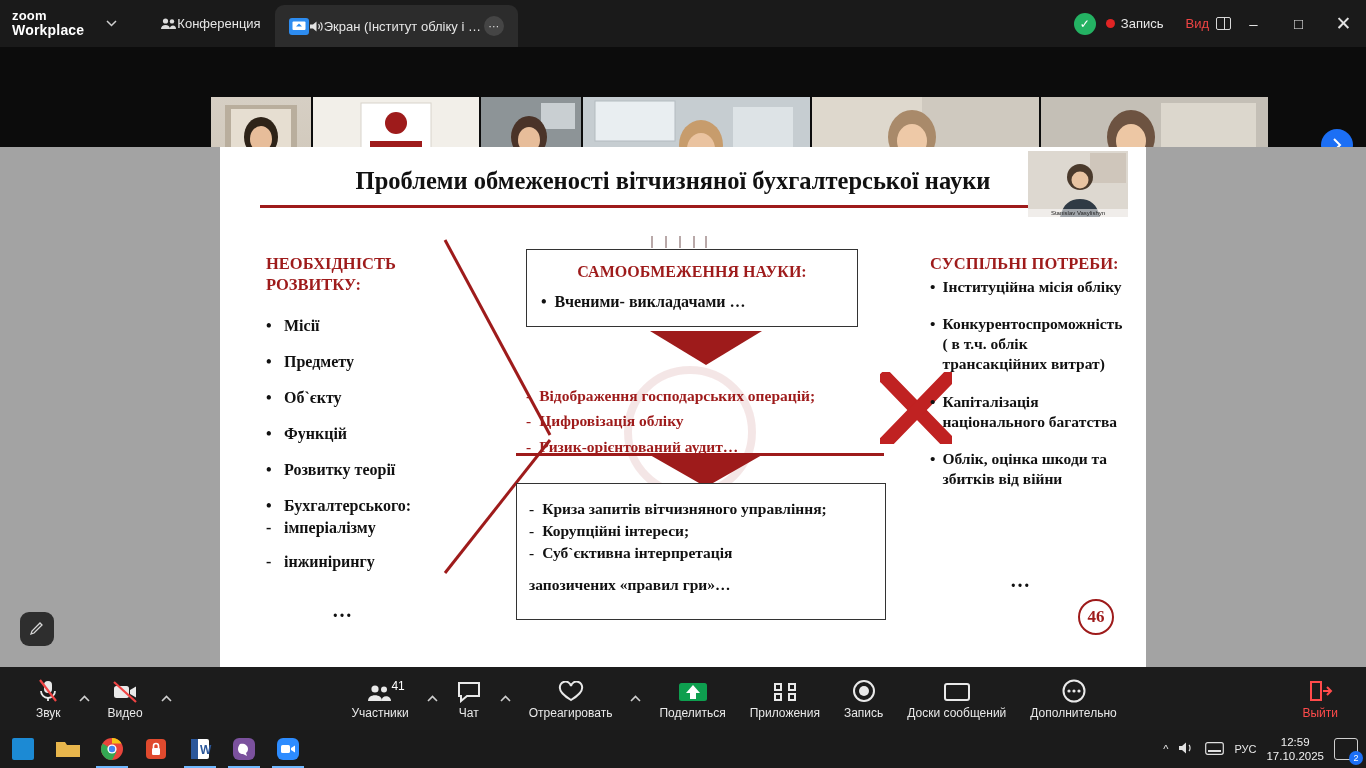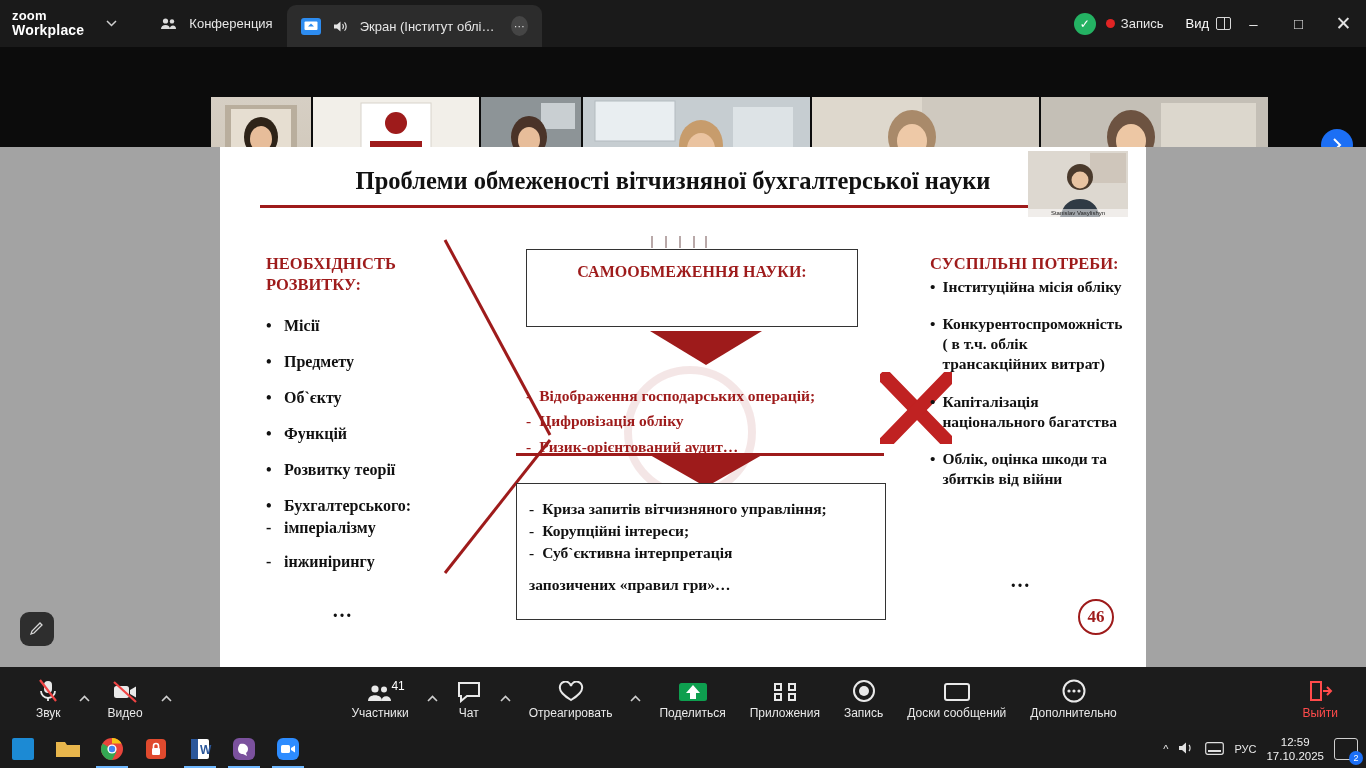--- a/index.html
+++ b/index.html
@@ -20,21 +20,21 @@
     margin-left: 12px; color: #fff; line-height: 1.05; font-size: 13px; font-weight: 700;
     letter-spacing: .2px;
   }
   .zoom-logo .l1 { font-size: 13px; }
   .zoom-logo .l2 { font-size: 14px; }
   .caret-btn {
     width: 26px; height: 26px; margin-left: 14px; display: flex; align-items: center;
     justify-content: center; color: #cfcfcf; font-size: 10px;
   }
   .tab {
-    display: flex; align-items: center; gap: 12px; height: 47px; padding: 0 14px;
+    display: flex; align-items: center; gap: 0; height: 47px; padding: 0 14px;
     color: #e6e6e6; font-size: 13px;
   }
   .tab.meeting { margin-left: 22px; }
   .tab.active {
     background: #2c2c2c; border-top-left-radius: 9px; border-top-right-radius: 9px;
     height: 42px; margin-top: 5px; max-width: 255px;
   }
   .tab .ico { display: inline-flex; align-items: center; }
   .tab .label {
     white-space: nowrap; overflow: hidden; text-overflow: ellipsis; max-width: 160px;
@@ -44,21 +44,21 @@
     display: flex; align-items: center; justify-content: center; font-size: 11px;
     line-height: 1;
   }
   .topright { margin-left: auto; display: flex; align-items: center; gap: 0; height: 47px; }
   .shield {
     width: 22px; height: 22px; border-radius: 50%; background: #24b263; color: #fff;
     display: flex; align-items: center; justify-content: center; font-size: 12px;
   }
   .rec-chip { display: flex; align-items: center; gap: 6px; color: #e8e8e8; font-size: 13px; margin-left: 10px; }
   .rec-dot { width: 9px; height: 9px; border-radius: 50%; background: #e02424; }
-  .view-chip { display: flex; align-items: center; gap: 7px; color: #ffffff; font-size: 13px; margin-left: 22px; }
+  .view-chip { display: flex; align-items: center; gap: 7px; color: #ef4444; font-size: 13px; margin-left: 22px; }
   .view-grid {
     width: 15px; height: 13px; border: 1.6px solid #d8d8d8; border-radius: 2px; position: relative;
   }
   .view-grid:after {
     content: ""; position: absolute; left: 50%; top: 0; bottom: 0; width: 1.6px; background: #d8d8d8;
   }
   .wctrl { width: 45px; height: 47px; display: flex; align-items: center; justify-content: center; color: #e2e2e2; font-size: 15px; }
   .wctrl.close { font-size: 19px; }
 
   
@@ -417,20 +417,23 @@
       </svg>
 
       <svg style="position:absolute;left:360px;top:190px;opacity:.10" width="220" height="240">
         <circle cx="110" cy="95" r="62" fill="none" stroke="#9e1b1b" stroke-width="8"></circle>
         <rect x="55" y="165" width="110" height="12" fill="#9e1b1b"></rect>
         <rect x="55" y="188" width="110" height="10" fill="#9e1b1b"></rect>
       </svg>
 
       <div class="box" style="left:306px; top:102px; width:332px; height:78px;">
         <div class="box-title">САМООБМЕЖЕННЯ НАУКИ:</div>
+        <div class="box-item">
+          <span>•&nbsp;&nbsp;</span><span>Вченими- викладачами …</span>
+        </div>
       </div>
 
       <svg style="position:absolute;left:428px;top:89px;" width="62" height="14">
         <g stroke="#b9a9a9" stroke-width="2">
           <path d="M4 0v12"></path>
             <path d="M18 0v12"></path>
             <path d="M32 0v12"></path>
             <path d="M46 0v12"></path>
             <path d="M58 0v12"></path>
         </g>

